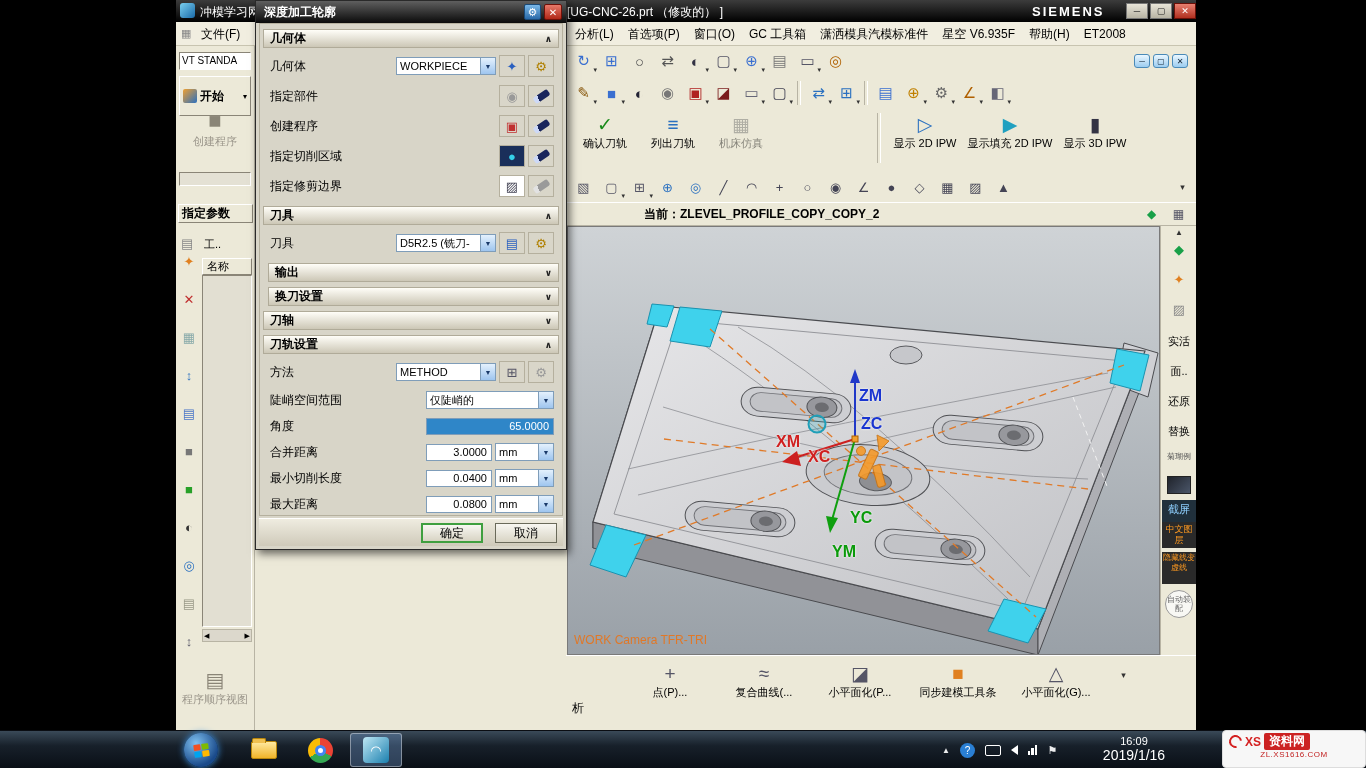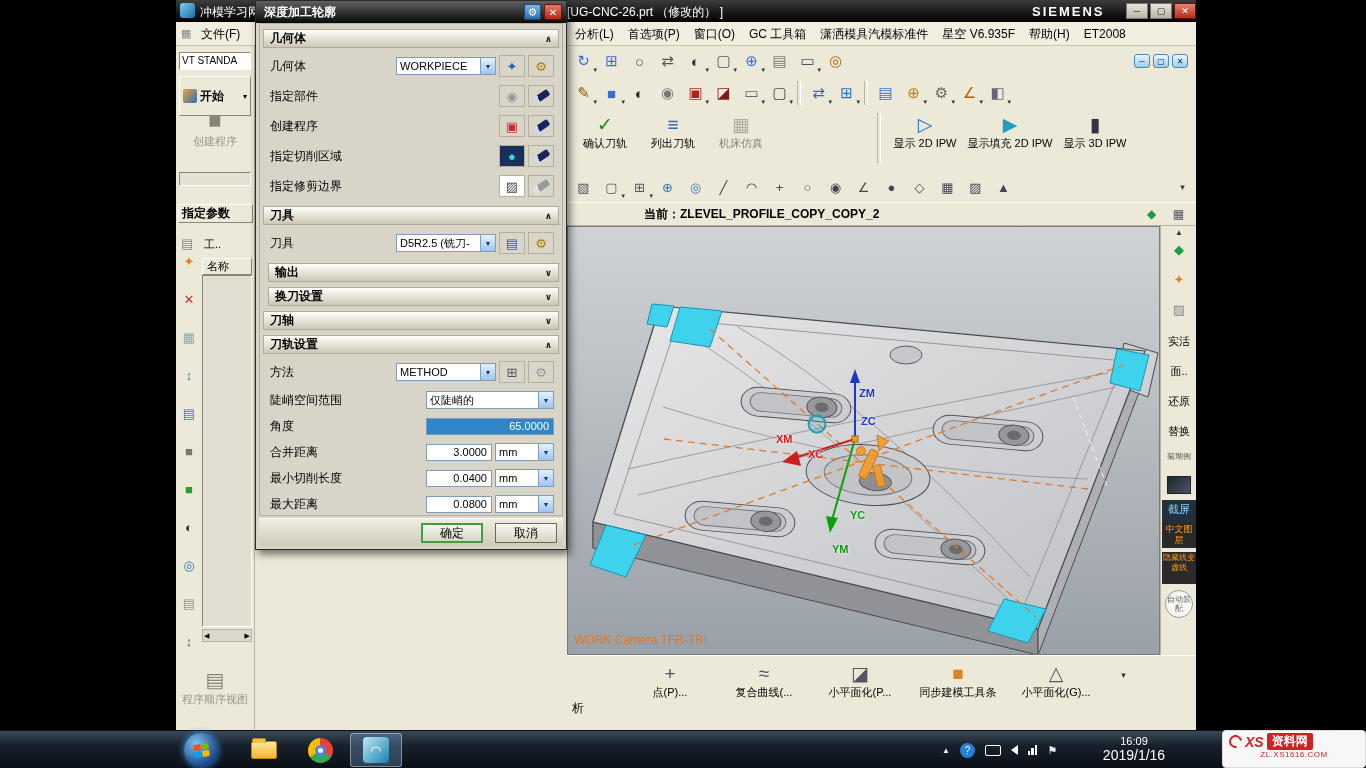--- a/index.html
+++ b/index.html
@@ -58,21 +58,21 @@
   .tray-ic{color:#fff;font-size:11px;opacity:.92}
   .netbars{display:flex;align-items:flex-end;gap:1px}
   .netbars i{width:2.5px;background:#fff;display:block}
   .spk{width:0;height:0;border:5px solid transparent;border-right:7px solid #fff;border-left:none}
   
   #wm{left:1222px;top:730px;width:144px;height:38px;background:#f7f7f7;border-radius:4px;z-index:99;padding:2px 6px;border:1px solid #ddd}
   .wm-arc{width:13px;height:13px;border:2.5px solid #d42222;border-radius:50%;border-right-color:transparent;transform:rotate(35deg);display:inline-block}
   
   .res{width:22px;height:22px;display:flex;align-items:center;justify-content:center;font-size:13px;position:absolute;left:2px}
   .lbl-gray{color:#8a8577}
-  .vp-lab{position:absolute;font-weight:bold;font-size:11px;text-shadow:0 0 2px #f2f2f2,0 0 2px #f2f2f2}
+  .vp-lab{position:absolute;font-weight:bold;font-size:16px;text-shadow:0 0 2px #f2f2f2,0 0 2px #f2f2f2}
 </style>
 </head>
 <body>
 
 <div id="screen">
 
   <div class="a" style="left:176px;top:0;width:1020px;height:730px;background:#ece9d8"></div>
 
   <div class="a flex" style="left:176px;top:0;width:1020px;height:22px;background:linear-gradient(#3c3c3c,#000);color:#fff">
     <span class="a" style="left:4px;top:3px;width:15px;height:15px;border-radius:3px;background:linear-gradient(135deg,#7ad0f0,#1a6aa8)"></span>
@@ -693,19 +693,19 @@
     </div>
     <div class="a" style="left:1096px;top:4px;width:76px;text-align:center;color:#fff">
       <div style="font-size:11px">16:09</div>
       <div style="font-size:14px">2019/1/16</div>
     </div>
   </div>
 
   <div class="a" id="wm">
     <div class="flex" style="gap:3px">
       <span class="wm-arc"></span>
-      <span style="color:#d42222;font-weight:bold;font-style:italic;font-size:14px">XS</span>
+      <span style="color:#d42222;font-weight:bold;font-size:12px">XS</span>
       <span style="background:#cc2222;color:#fff;font-weight:bold;font-size:12px;padding:0 5px;border-radius:2px">资料网</span>
     </div>
     <div style="font-size:8px;color:#c22222;letter-spacing:.5px;text-align:center">ZL.XS1616.COM</div>
   </div>
 
 </div>
 
 </body></html>

